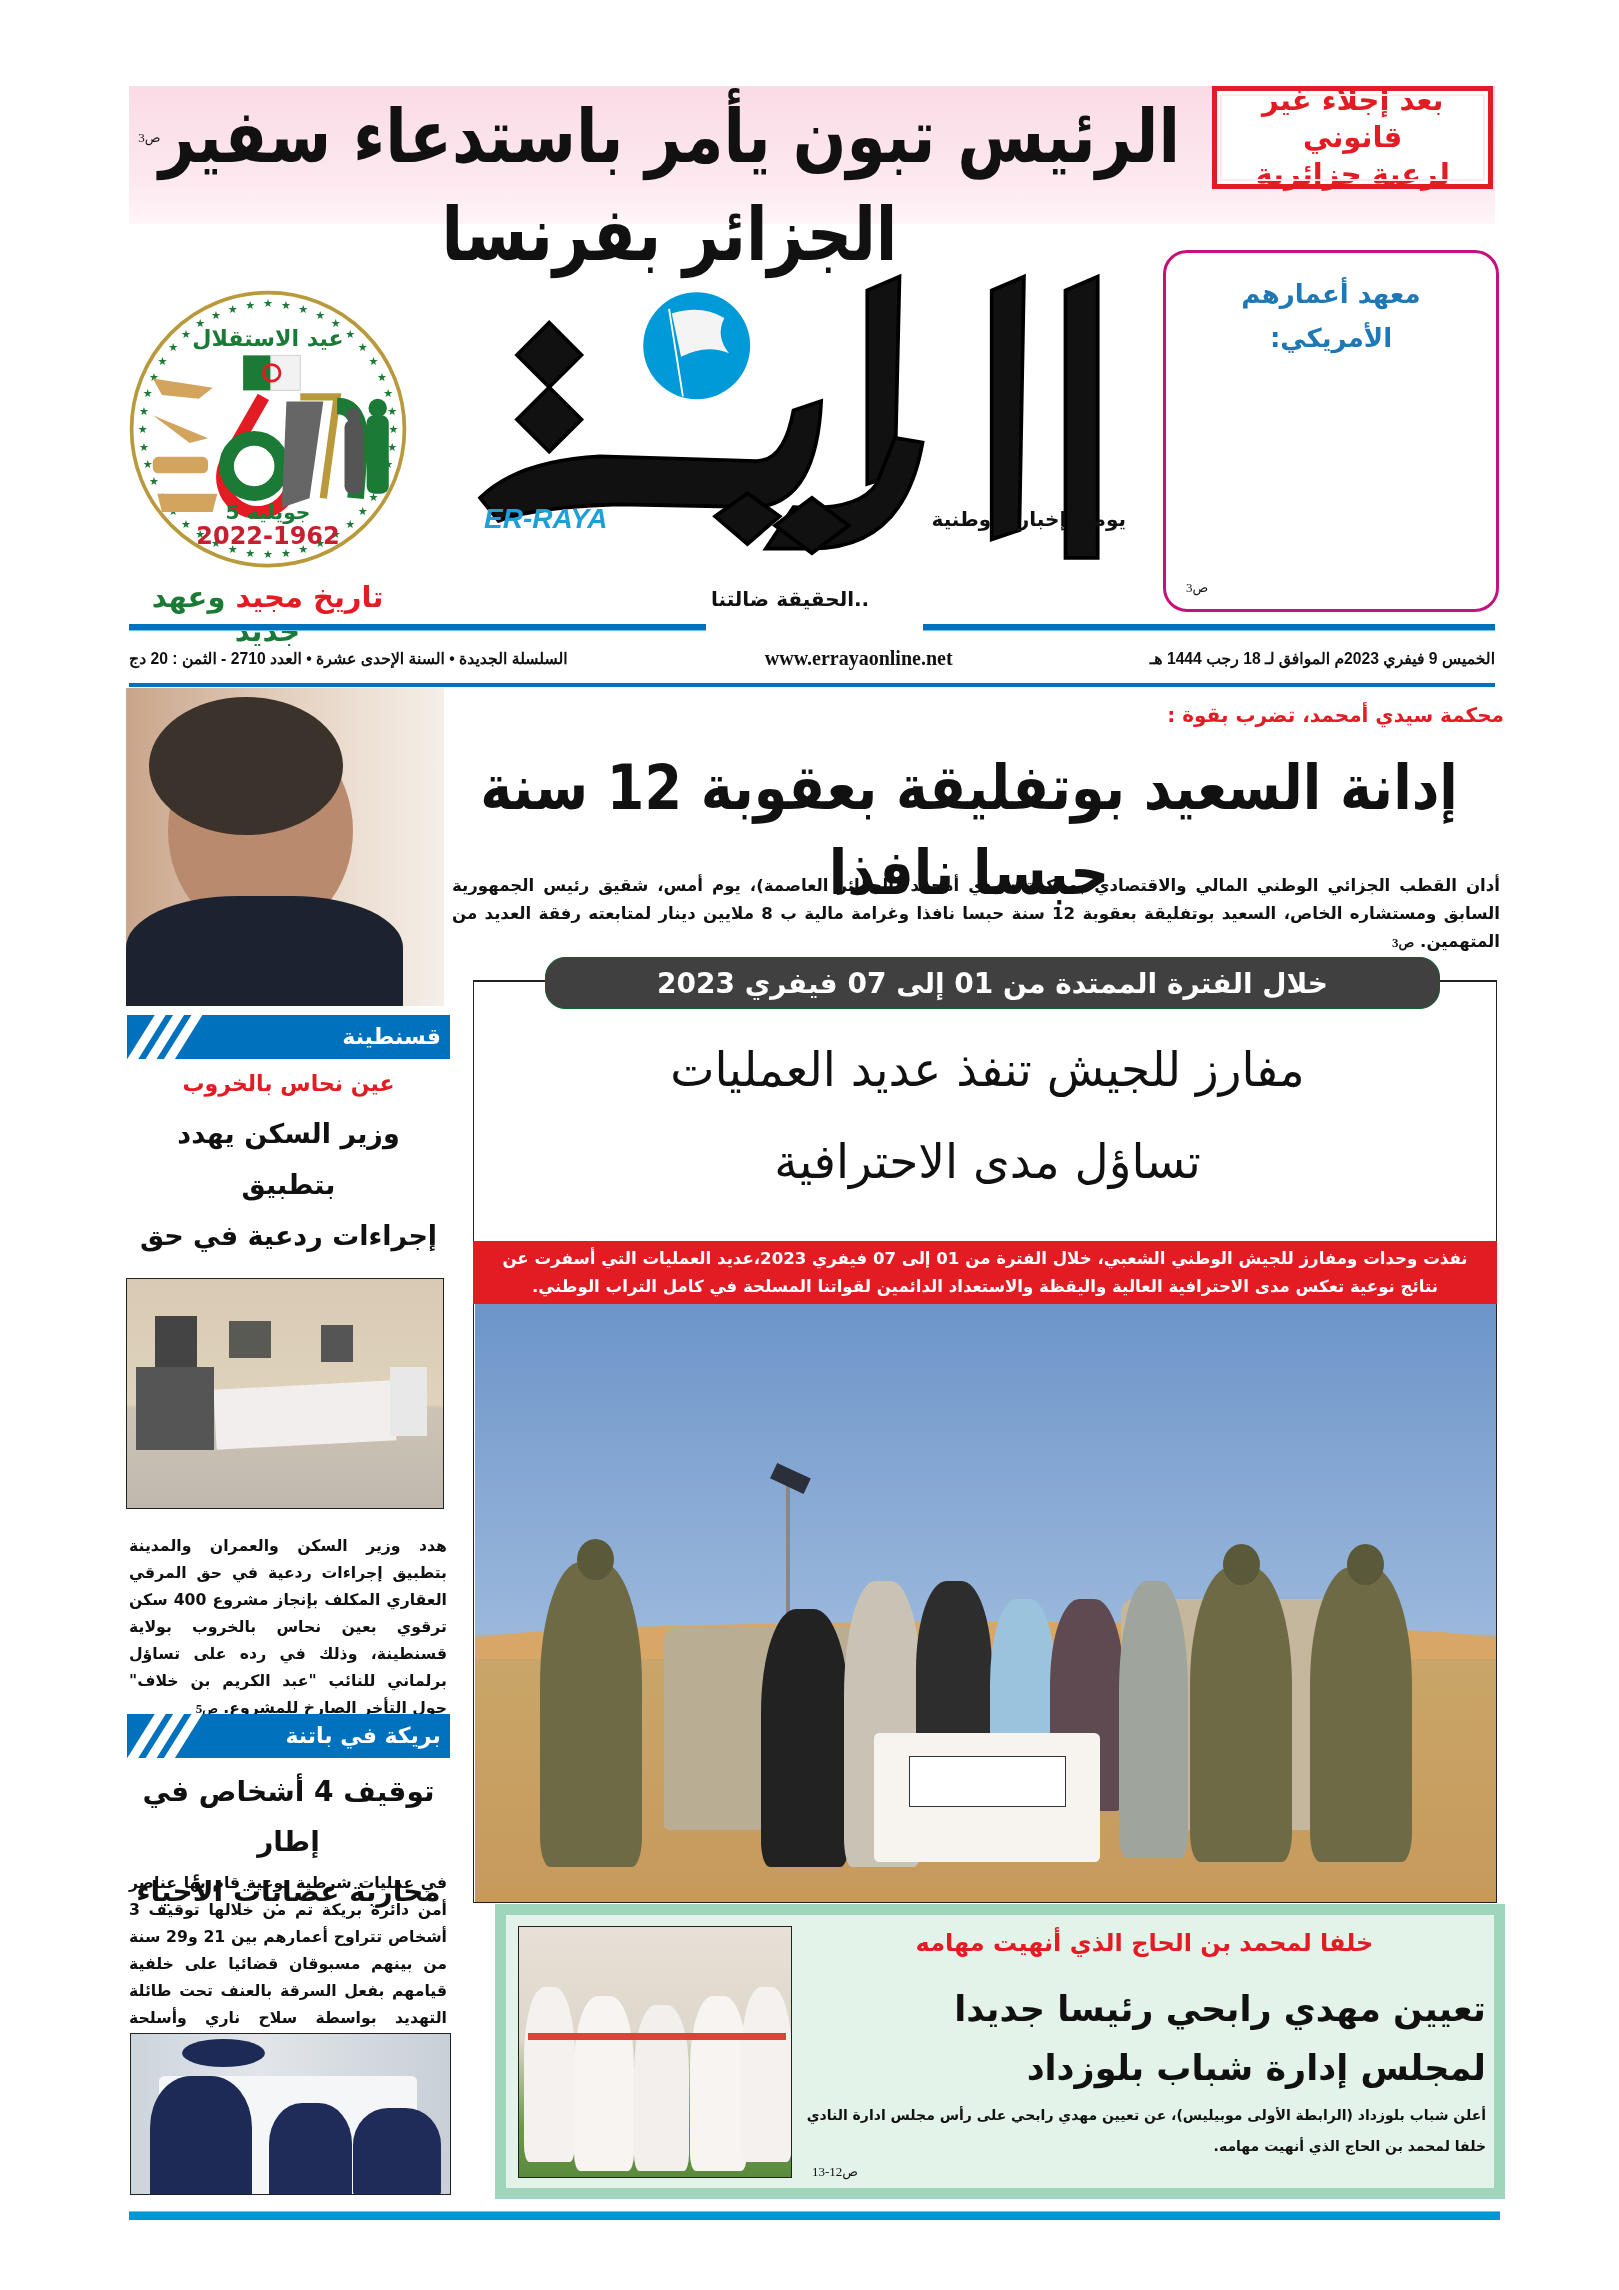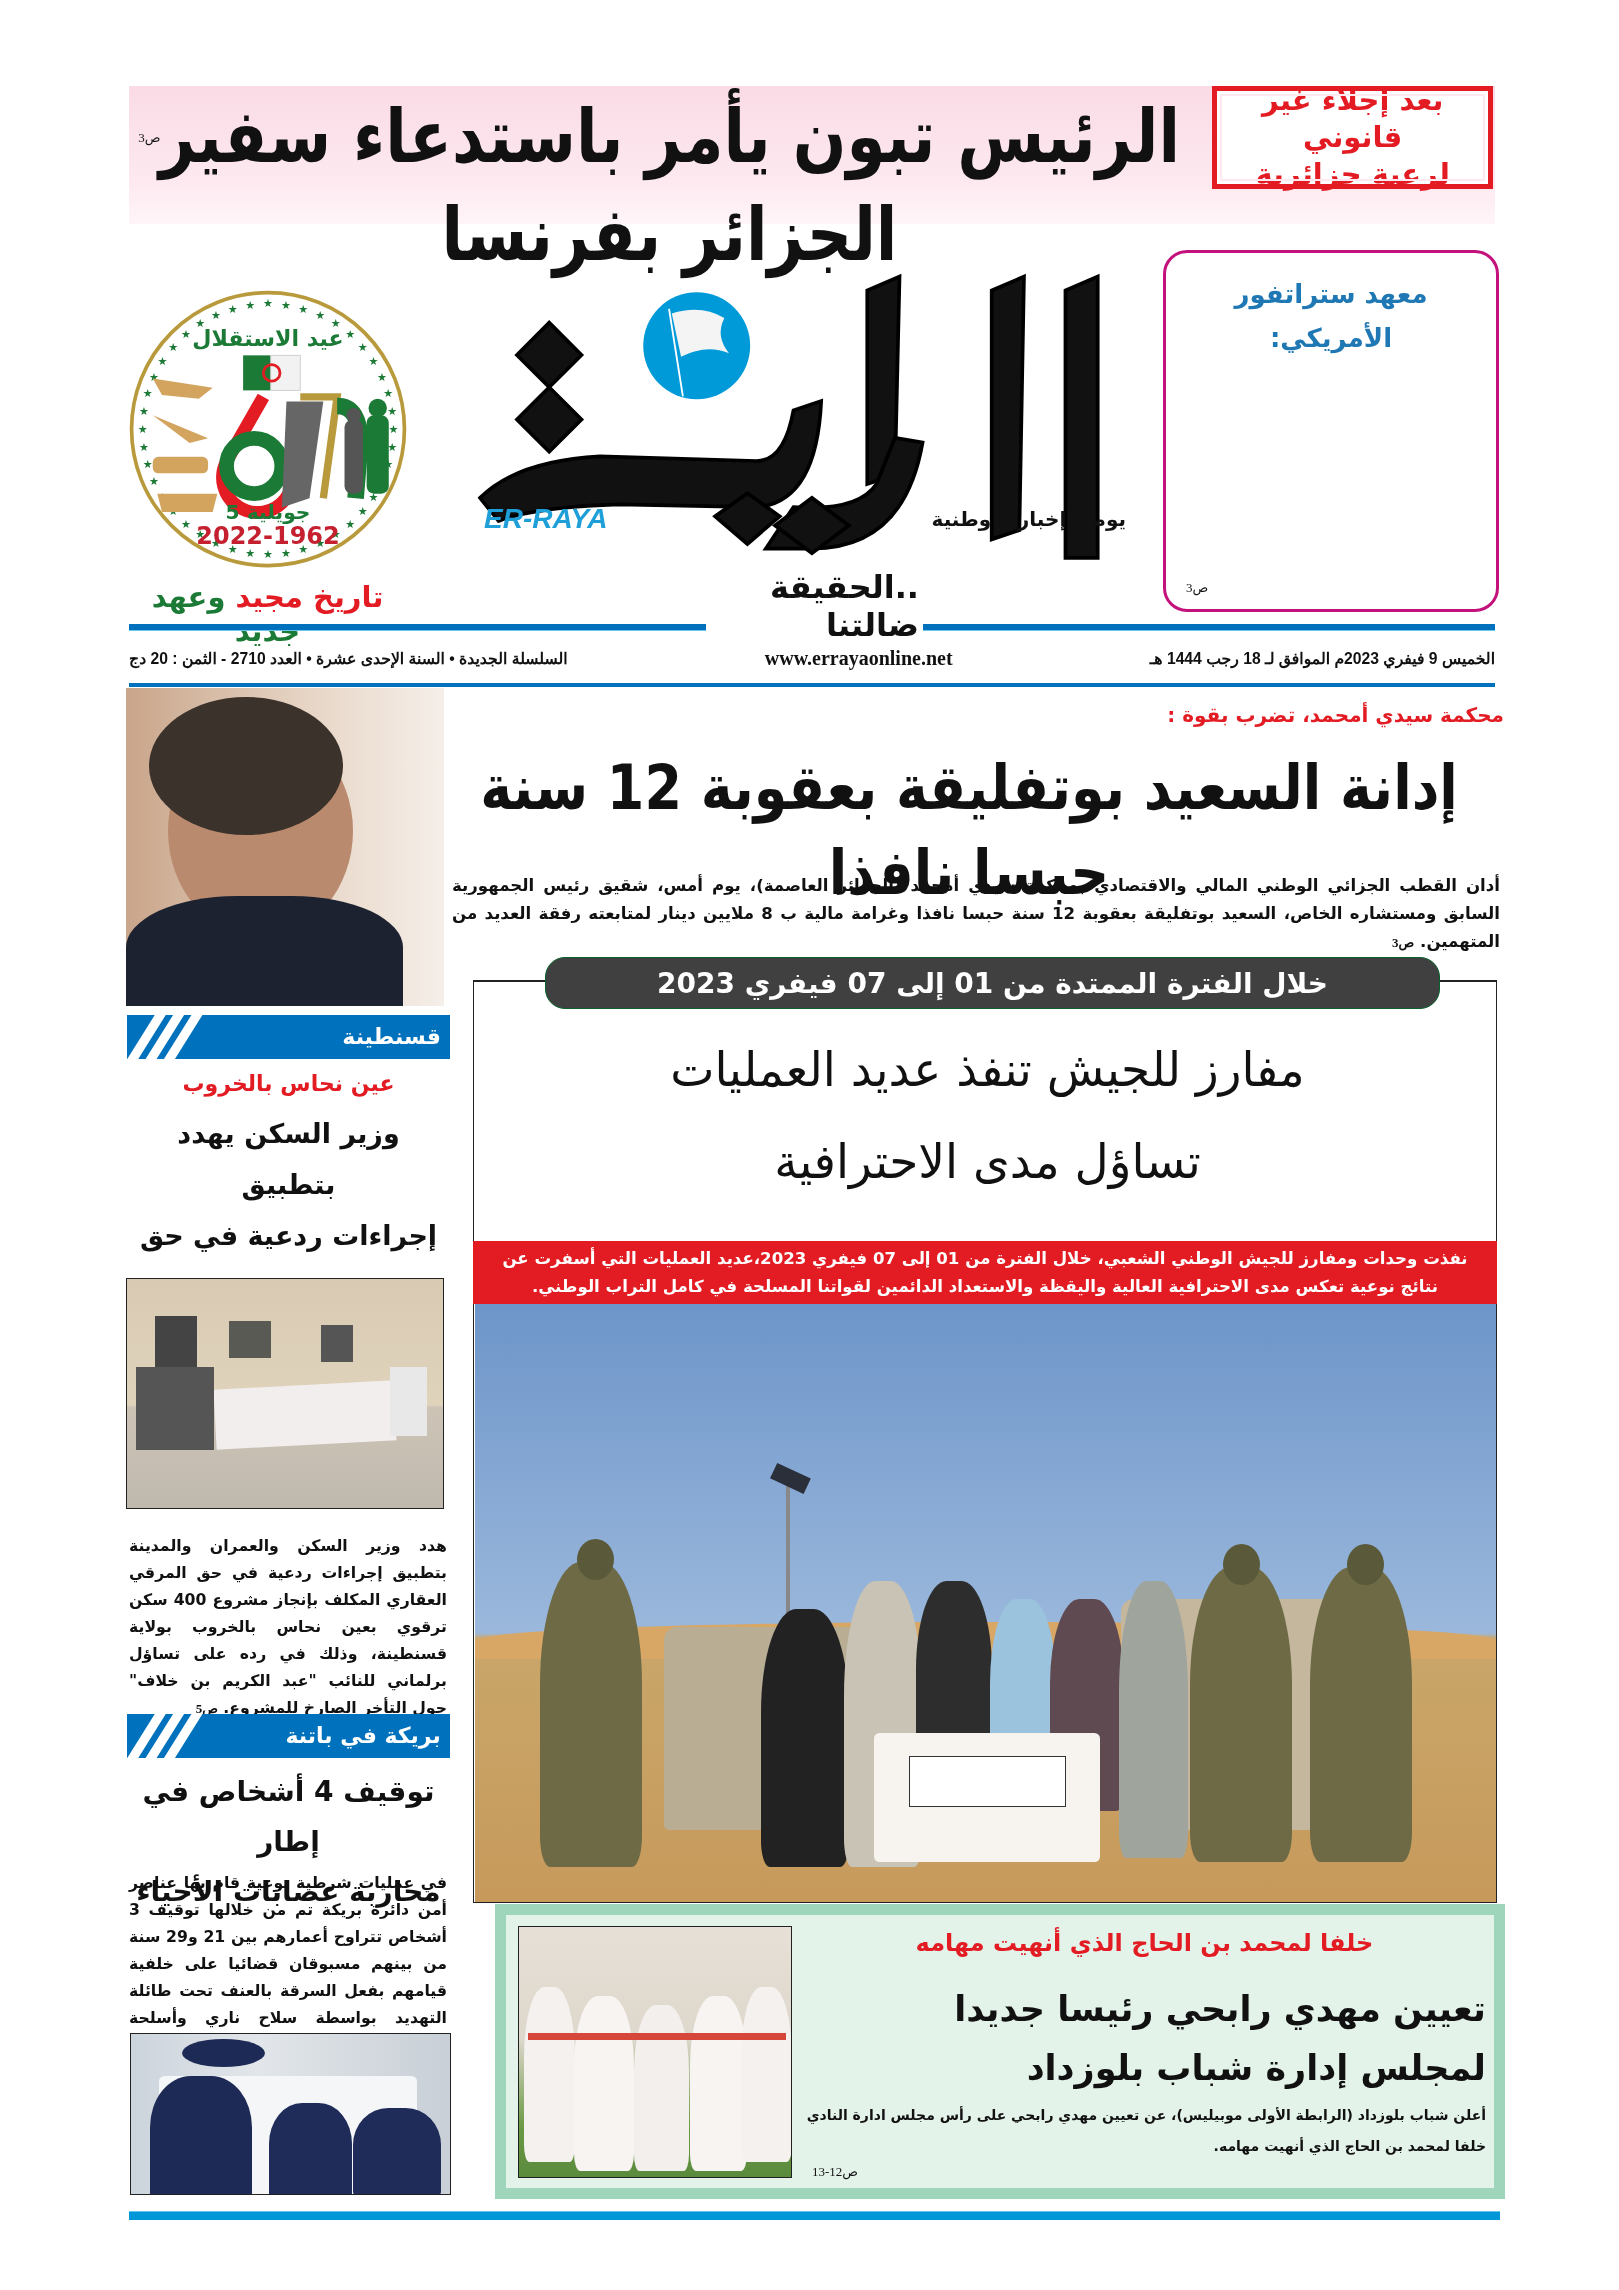--- a/index.html
+++ b/index.html
@@ -202,29 +202,29 @@
     <circle cx="255" cy="80" r="58" fill="#009ad9"></circle>
     <line x1="225" y1="40" x2="240" y2="135" stroke="#fff" stroke-width="2"></line>
     <path d="M228 45 Q260 35 285 50 Q275 70 290 88 Q265 78 238 92 Z" fill="#f4f4f4"></path>
   </svg>
   <div class="abs" style="left:23px; top:231px; color:#1e9fd8; font-weight:bold; font-style:italic; font-size:28px; direction:ltr; font-family:'Liberation Sans', sans-serif;">ER-RAYA</div>
   <div class="abs" style="right:0; top:235px; font-weight:bold; font-size:20px; color:#111;">يومية إخبارية وطنية</div>
 </div>
 
 <div id="strat-box" class="abs">
   <div id="strat-kicker">
-    <div>معهد ستراتفور</div>
+    <div>معهد أعمارهم</div>
     <div>الأمريكي:</div>
   </div>
   <span id="strat-ref" class="page-ref">ص3</span>
 </div>
 
 <div class="abs blue-rule" style="left:129px; top:624px; width:577px;"></div>
 <div class="abs blue-rule" style="left:923px; top:624px; width:572px;"></div>
-<div class="abs" style="left:711px; top:568px; width:208px; text-align:right; font-weight:bold; font-size:32px;">..الحقيقة ضالتنا</div>
+<div class="abs" style="left:711px; top:587px; width:208px; text-align:left; font-weight:bold; font-size:20px;">..الحقيقة ضالتنا</div>
 
 <div id="dateline" class="abs">
   <span>الخميس 9 فيفري 2023م الموافق لـ 18 رجب 1444 هـ</span>
   <span class="site">www.errayaonline.net</span>
   <span>السلسلة الجديدة • السنة الإحدى عشرة • العدد 2710 - الثمن : 20 دج</span>
 </div>
 <div class="abs" style="left:129px; top:683px; width:1366px; height:3.7px; background:#0071bc;"></div>
 
 <div id="story1-photo" class="abs">
   <div class="abs" style="left:0; top:0; width:318px; height:318px; background: linear-gradient(90deg,#c9a58a,#e8d7c8 60%,#f5efe9);"></div>

